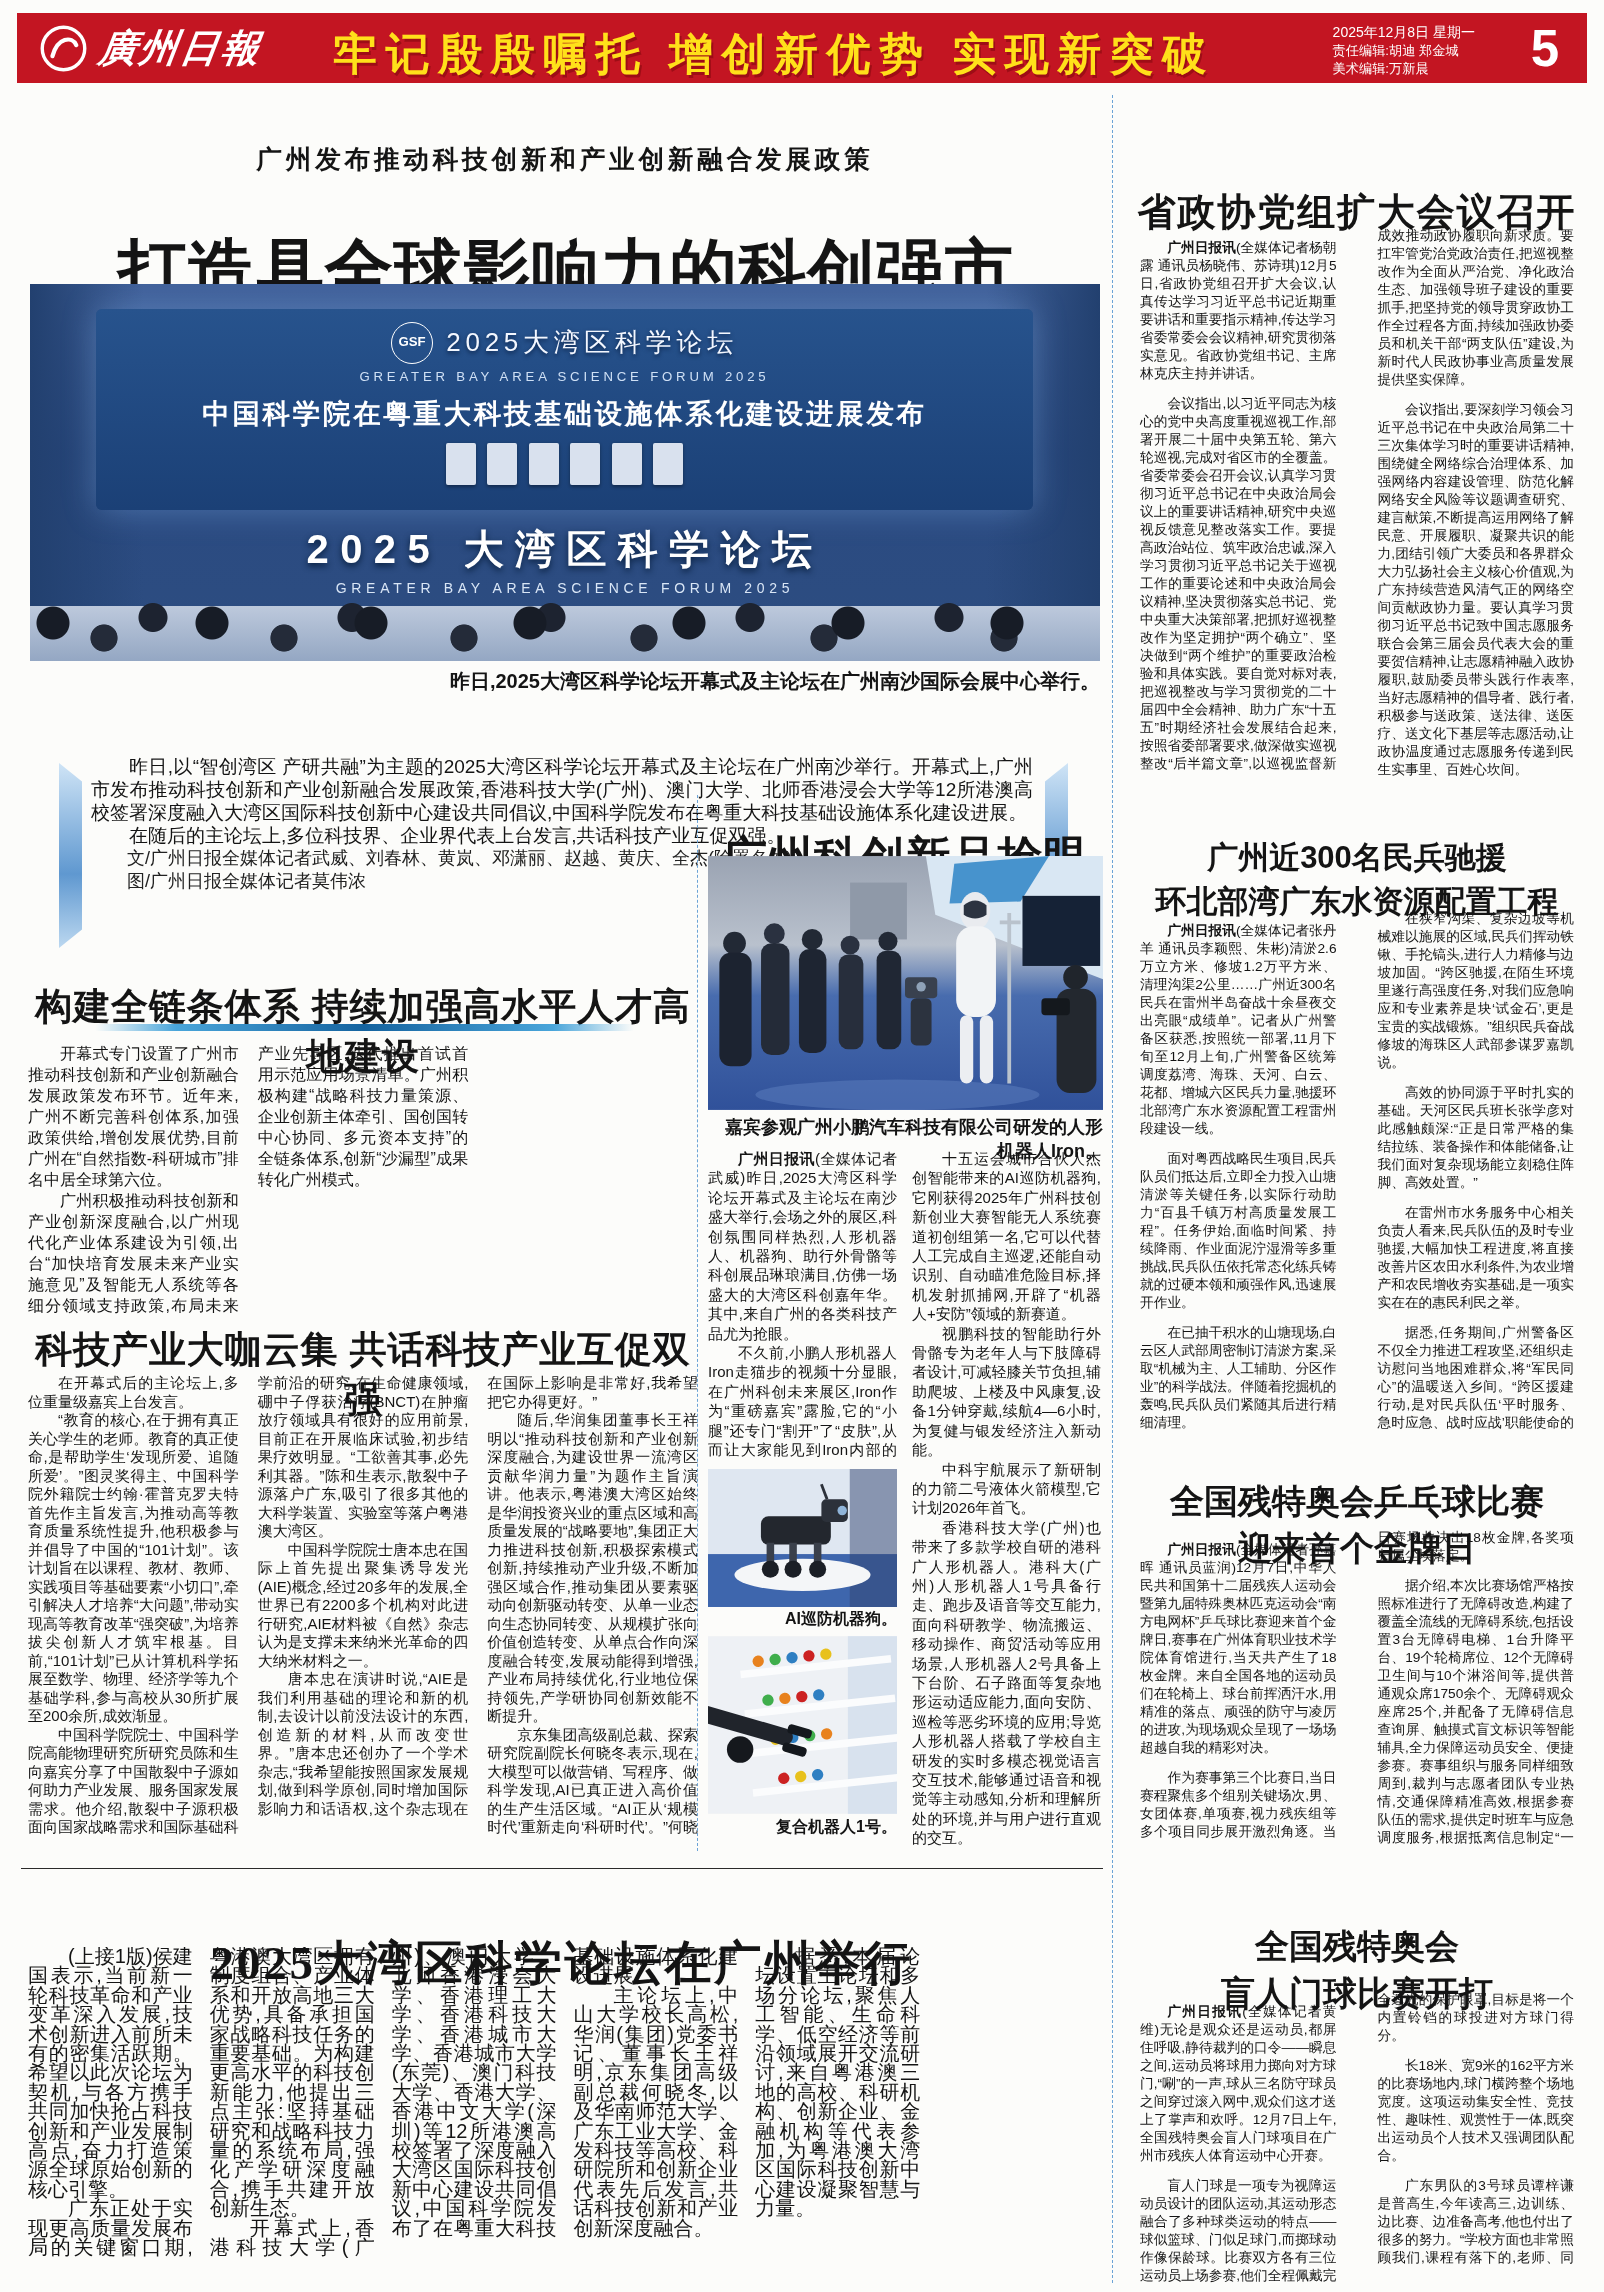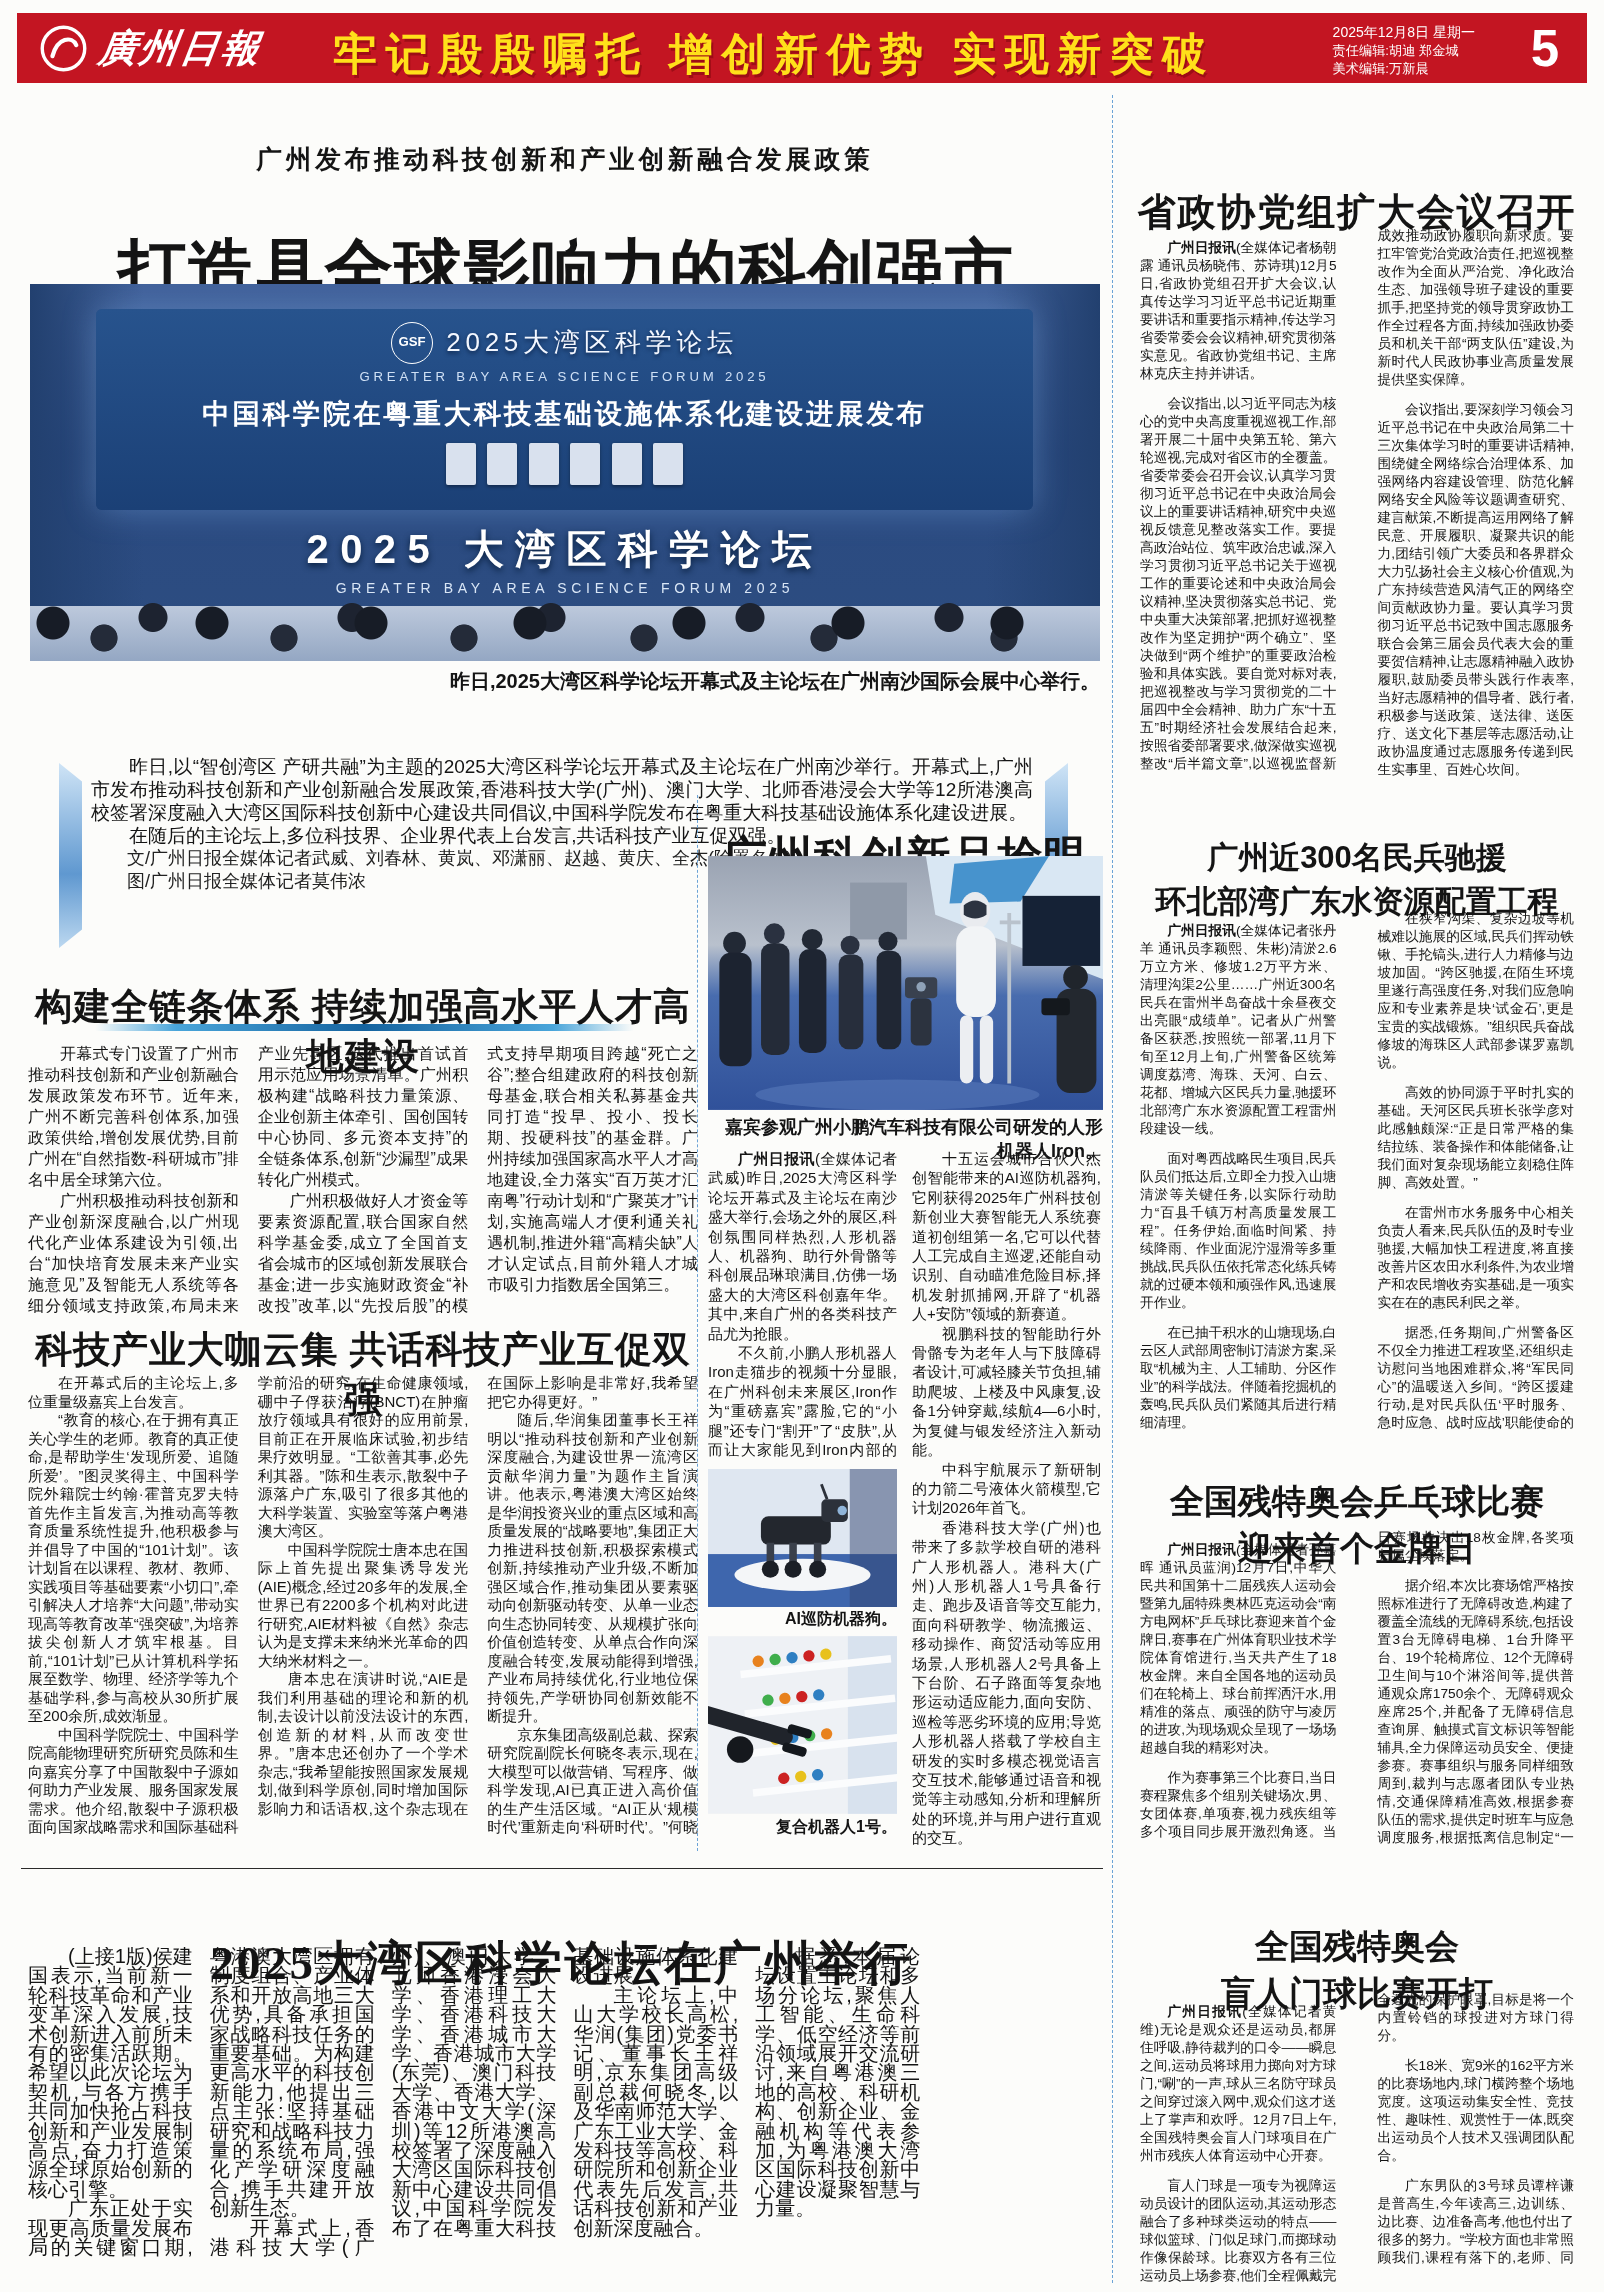--- a/index.html
+++ b/index.html
@@ -164,21 +164,20 @@
     <p>在随后的主论坛上,多位科技界、企业界代表上台发言,共话科技产业互促双强。</p>
     <p class="byl">文/广州日报全媒体记者武威、刘春林、黄岚、邓潇丽、赵越、黄庆、全杰(除署名外)</p>
     <p class="byl">图/广州日报全媒体记者莫伟浓</p>
   </div>
 
   <div class="sec-title" id="s1t" style="top:982px;">构建全链条体系 持续加强高水平人才高地建设</div>
   <div class="sec-rule" style="top:1024px;"></div>
   <div class="sec-body" id="s1b">
     <p>开幕式专门设置了广州市推动科技创新和产业创新融合发展政策发布环节。近年来,广州不断完善科创体系,加强政策供给,增创发展优势,目前广州在“自然指数-科研城市”排名中居全球第六位。</p>
     <p>广州积极推动科技创新和产业创新深度融合,以广州现代化产业体系建设为引领,出台“加快培育发展未来产业实施意见”及智能无人系统等各细分领域支持政策,布局未来产业先导区,迭代推出首试首用示范应用场景清单。广州积极构建“战略科技力量策源、企业创新主体牵引、国创国转中心协同、多元资本支持”的全链条体系,创新“沙漏型”成果转化广州模式。</p>
-    <p>广州积极做好人才资金等要素资源配置,联合国家自然科学基金委,成立了全国首支省会城市的区域创新发展联合基金;进一步实施财政资金“补改投”改革,以“先投后股”的模式支持早期项目跨越“死亡之谷”;整合组建政府的科技创新母基金,联合相关私募基金共同打造“投早、投小、投长期、投硬科技”的基金群。广州持续加强国家高水平人才高地建设,全力落实“百万英才汇南粤”行动计划和“广聚英才”计划,实施高端人才便利通关礼遇机制,推进外籍“高精尖缺”人才认定试点,目前外籍人才城市吸引力指数居全国第三。</p>
 
   </div>
 
   <div class="sec-title" id="s2t" style="top:1325px;">科技产业大咖云集 共话科技产业互促双强</div>
   <div class="sec-body" id="s2b">
     <p>在开幕式后的主论坛上,多位重量级嘉宾上台发言。</p>
     <p>“教育的核心,在于拥有真正关心学生的老师。教育的真正使命,是帮助学生‘发现所爱、追随所爱’。”图灵奖得主、中国科学院外籍院士约翰·霍普克罗夫特首先作主旨发言,为推动高等教育质量系统性提升,他积极参与并倡导了中国的“101计划”。该计划旨在以课程、教材、教师、实践项目等基础要素“小切口”,牵引解决人才培养“大问题”,带动实现高等教育改革“强突破”,为培养拔尖创新人才筑牢根基。目前,“101计划”已从计算机科学拓展至数学、物理、经济学等九个基础学科,参与高校从30所扩展至200余所,成效渐显。</p>
     <p>中国科学院院士、中国科学院高能物理研究所研究员陈和生向嘉宾分享了中国散裂中子源如何助力产业发展、服务国家发展需求。他介绍,散裂中子源积极面向国家战略需求和国际基础科学前沿的研究,在生命健康领域,硼中子俘获治疗(BNCT)在肿瘤放疗领域具有很好的应用前景,目前正在开展临床试验,初步结果疗效明显。“工欲善其事,必先利其器。”陈和生表示,散裂中子源落户广东,吸引了很多其他的大科学装置、实验室等落户粤港澳大湾区。</p>
     <p>中国科学院院士唐本忠在国际上首先提出聚集诱导发光(AIE)概念,经过20多年的发展,全世界已有2200多个机构对此进行研究,AIE材料被《自然》杂志认为是支撑未来纳米光革命的四大纳米材料之一。</p>
     <p>唐本忠在演讲时说,“AIE是我们利用基础的理论和新的机制,去设计以前没法设计的东西,创造新的材料,从而改变世界。”唐本忠还创办了一个学术杂志,“我希望能按照国家发展规划,做到科学原创,同时增加国际影响力和话语权,这个杂志现在在国际上影响是非常好,我希望把它办得更好。”</p>

